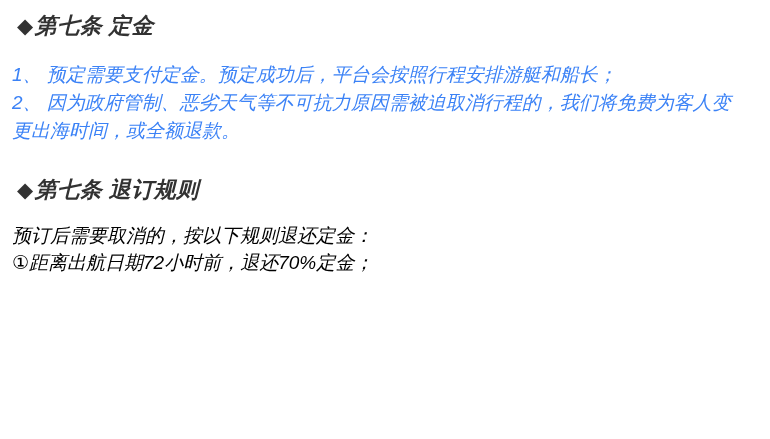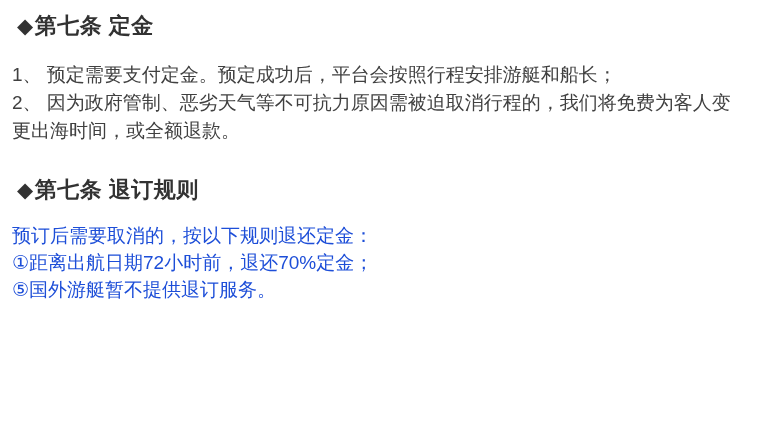--- a/index.html
+++ b/index.html
@@ -11,20 +11,21 @@
     width: 770px;
     height: 439px;
     overflow: hidden;
     font-family: "Liberation Sans", "DejaVu Sans", sans-serif;
     color: #323232;
   }
   .doc {
     box-sizing: border-box;
     width: 756px;
     padding: 13px 22px 0 12px;
+    font-style: italic;
   }
   .heading {
     margin: 0;
     padding-left: 5px;
     font-size: 22px;
     line-height: 26px;
     font-weight: 700;
     color: #323232;
     letter-spacing: 0.5px;
   }
@@ -33,33 +34,33 @@
     margin-right: 1px;
     font-size: 21px;
   }
   .heading-second {
     margin-top: 32px;
   }
   .para {
     margin: 0;
     font-size: 19px;
     line-height: 28px;
-    color: #404040;
+    color: #3b82f6;
   }
   .para-first {
     margin-top: 22px;
   }
   .rules-block {
     margin-top: 19px;
   }
   .rule-line {
     margin: 0;
     font-size: 19px;
     line-height: 27px;
-    color: #1d4ed8;
+    color: #000000;
   }
 </style>
 </head>
 <body>
 
 <div class="doc">
 
   <h2 class="heading heading-first">
     <span class="diamond">◆</span><span>第七条 定金</span>
   </h2>
@@ -68,16 +69,15 @@
 
   <p class="para">2、 因为政府管制、恶劣天气等不可抗力原因需被迫取消行程的，我们将免费为客人变更出海时间，或全额退款。</p>
 
   <h2 class="heading heading-second">
     <span class="diamond">◆</span><span>第七条 退订规则</span>
   </h2>
 
   <div class="rules-block">
     <p class="rule-line">预订后需要取消的，按以下规则退还定金：</p>
     <p class="rule-line">①距离出航日期72小时前，退还70%定金；</p>
-    <p class="rule-line">⑤国外游艇暂不提供退订服务。</p>
   </div>
 
 </div>
 
 </body></html>

